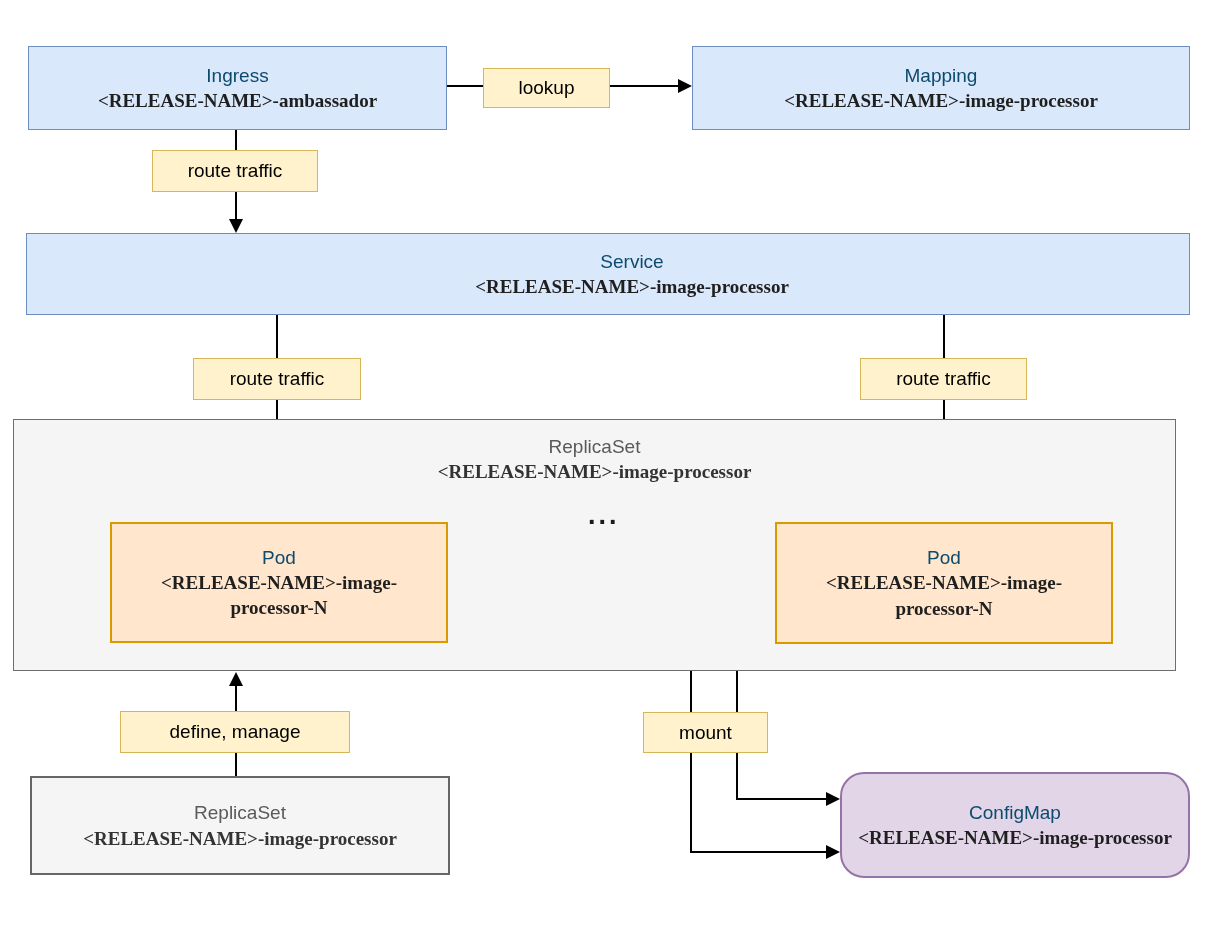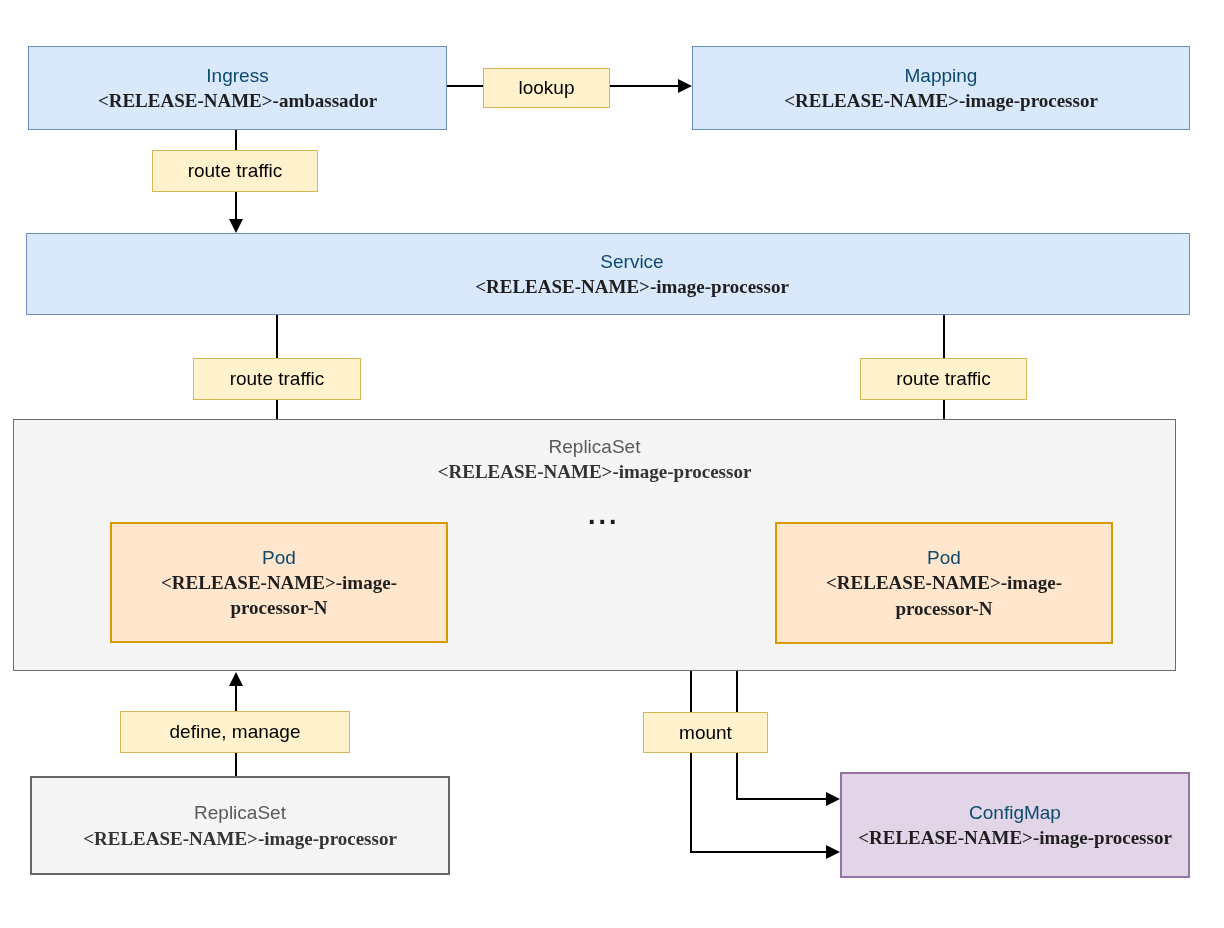--- a/index.html
+++ b/index.html
@@ -101,21 +101,21 @@
   <div class="node orange pod" style="left:775px;top:522px;width:338px;height:122px;">
     <div class="title">Pod</div>
     <div class="subtitle">&lt;RELEASE-NAME&gt;-image-processor-N</div>
   </div>
 
   <div class="node grayed" style="left:30px;top:776px;width:420px;height:99px;">
     <div class="title">ReplicaSet</div>
     <div class="subtitle">&lt;RELEASE-NAME&gt;-image-processor</div>
   </div>
 
-  <div class="node purple" style="left:840px;top:772px;width:350px;height:106px;">
+  <div class="node purple" style="left:840px;top:772px;width:350px;height:106px;border-radius:24px;">
     <div class="title">ConfigMap</div>
     <div class="subtitle">&lt;RELEASE-NAME&gt;-image-processor</div>
   </div>
 
   <div class="edge-label" style="left:483px;top:68px;width:127px;height:40px;">lookup</div>
 
   <div class="edge-label" style="left:152px;top:150px;width:166px;height:42px;">route traffic</div>
 
   <div class="edge-label" style="left:193px;top:358px;width:168px;height:42px;">route traffic</div>
 

